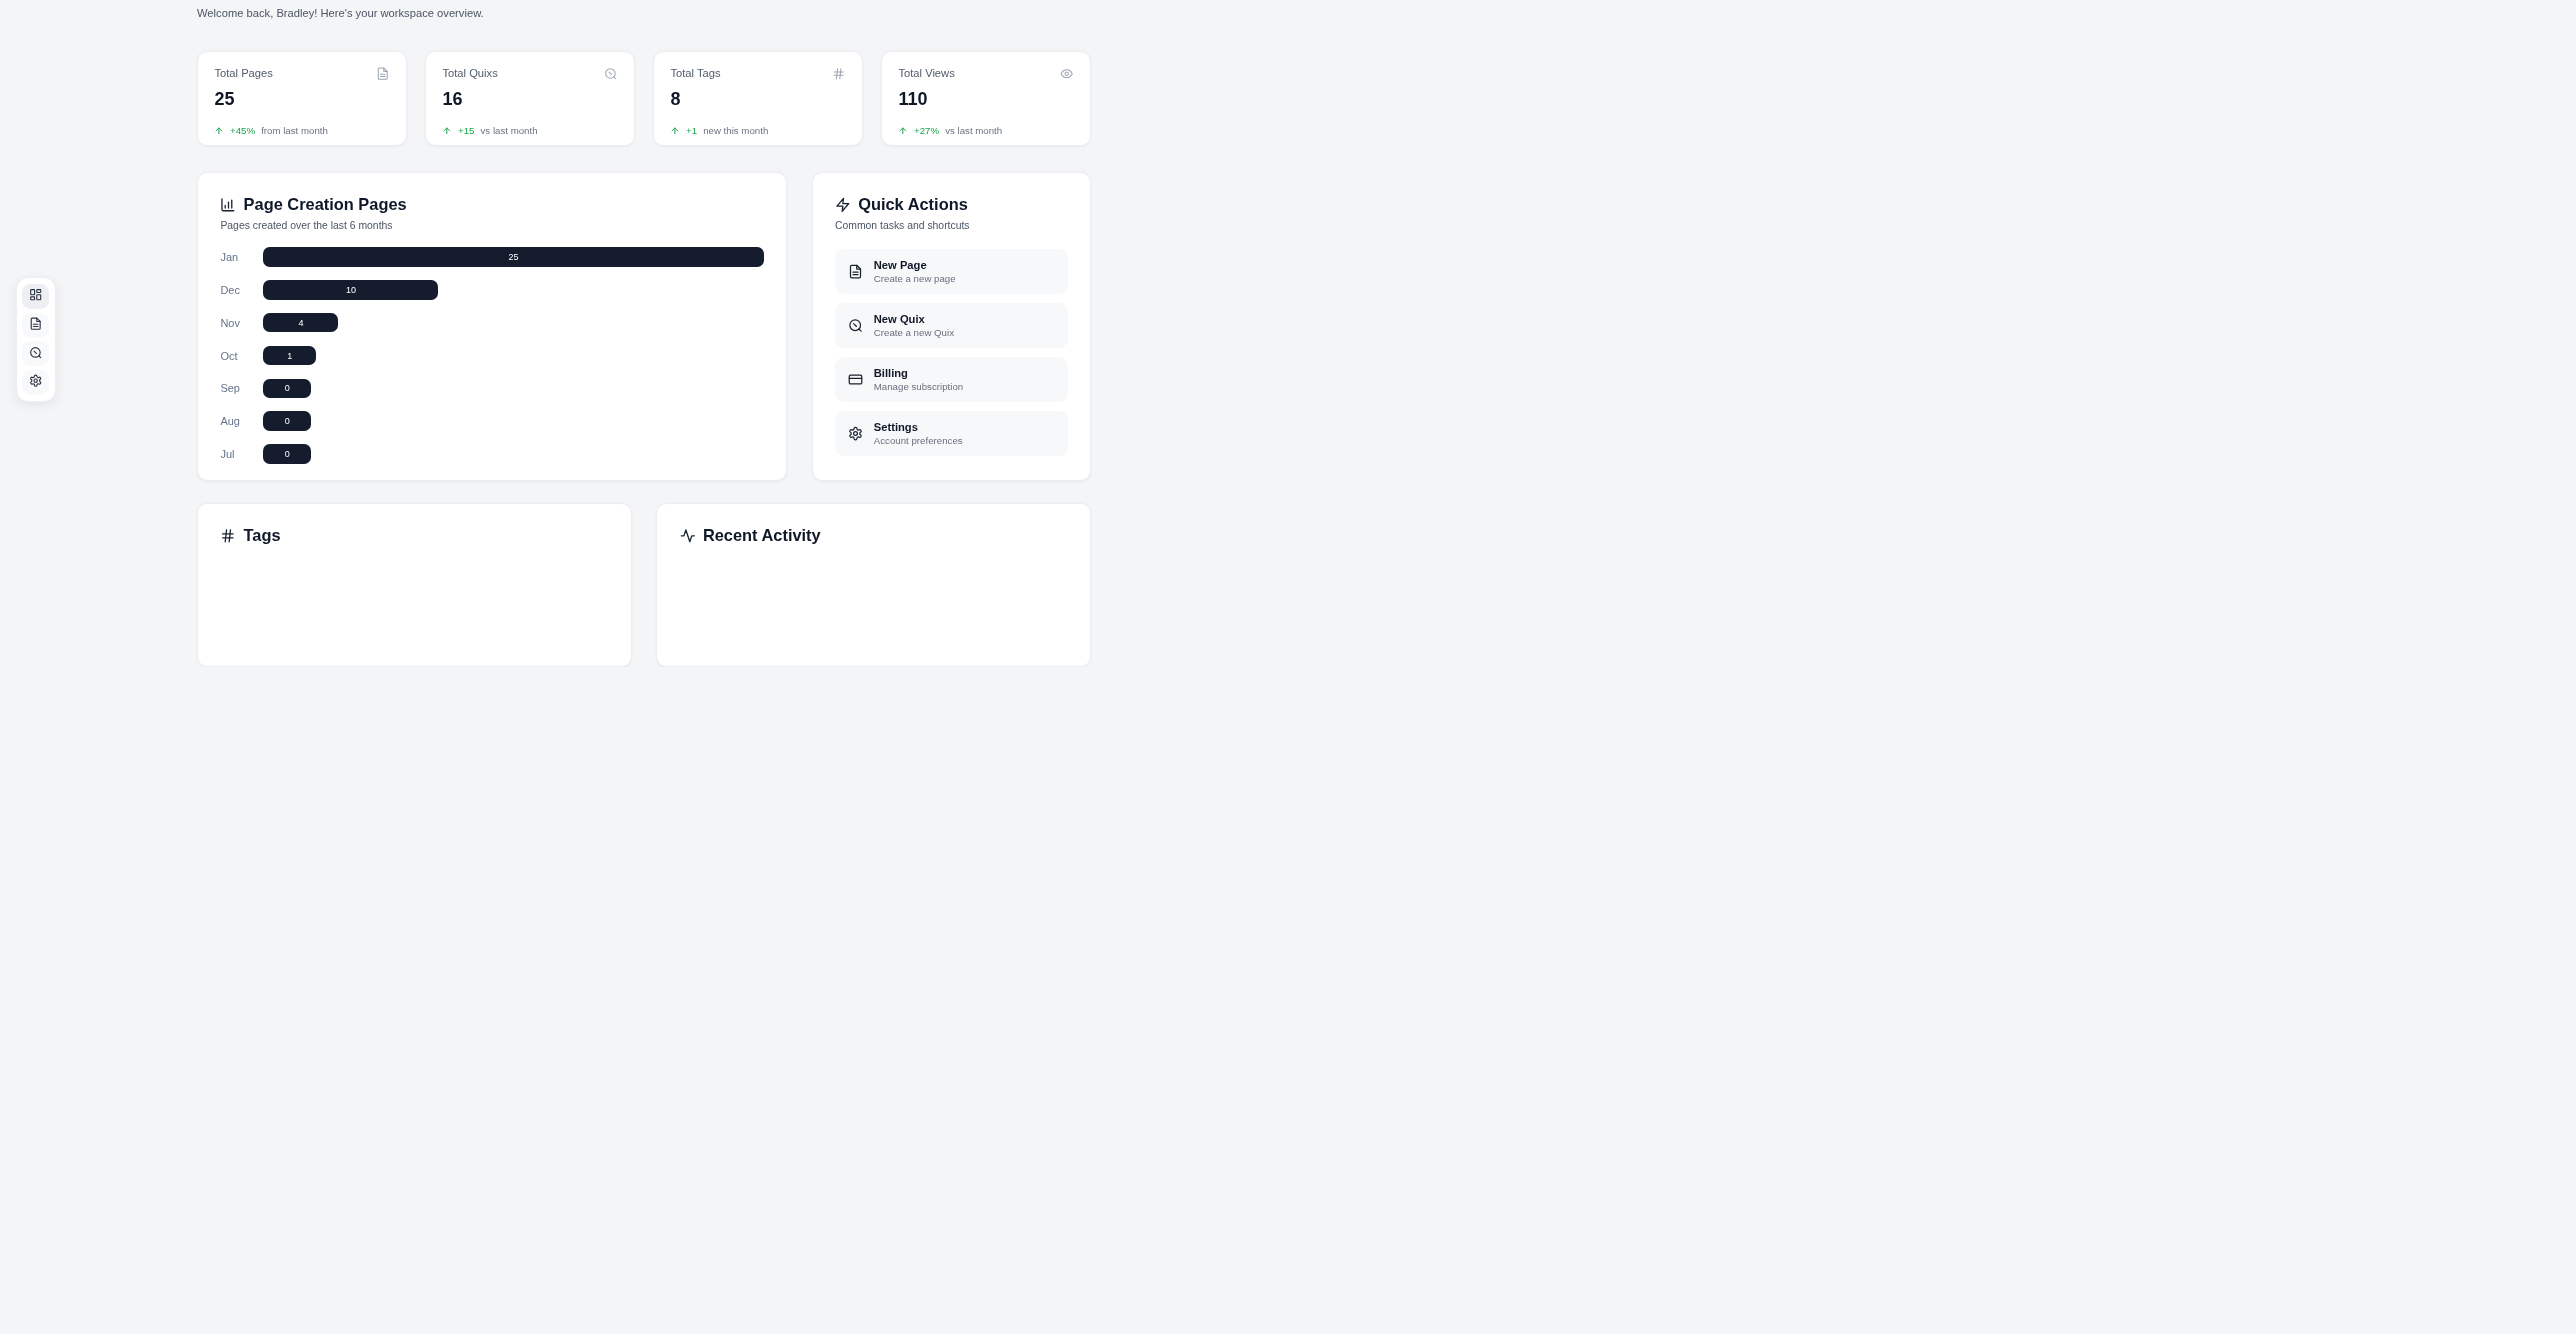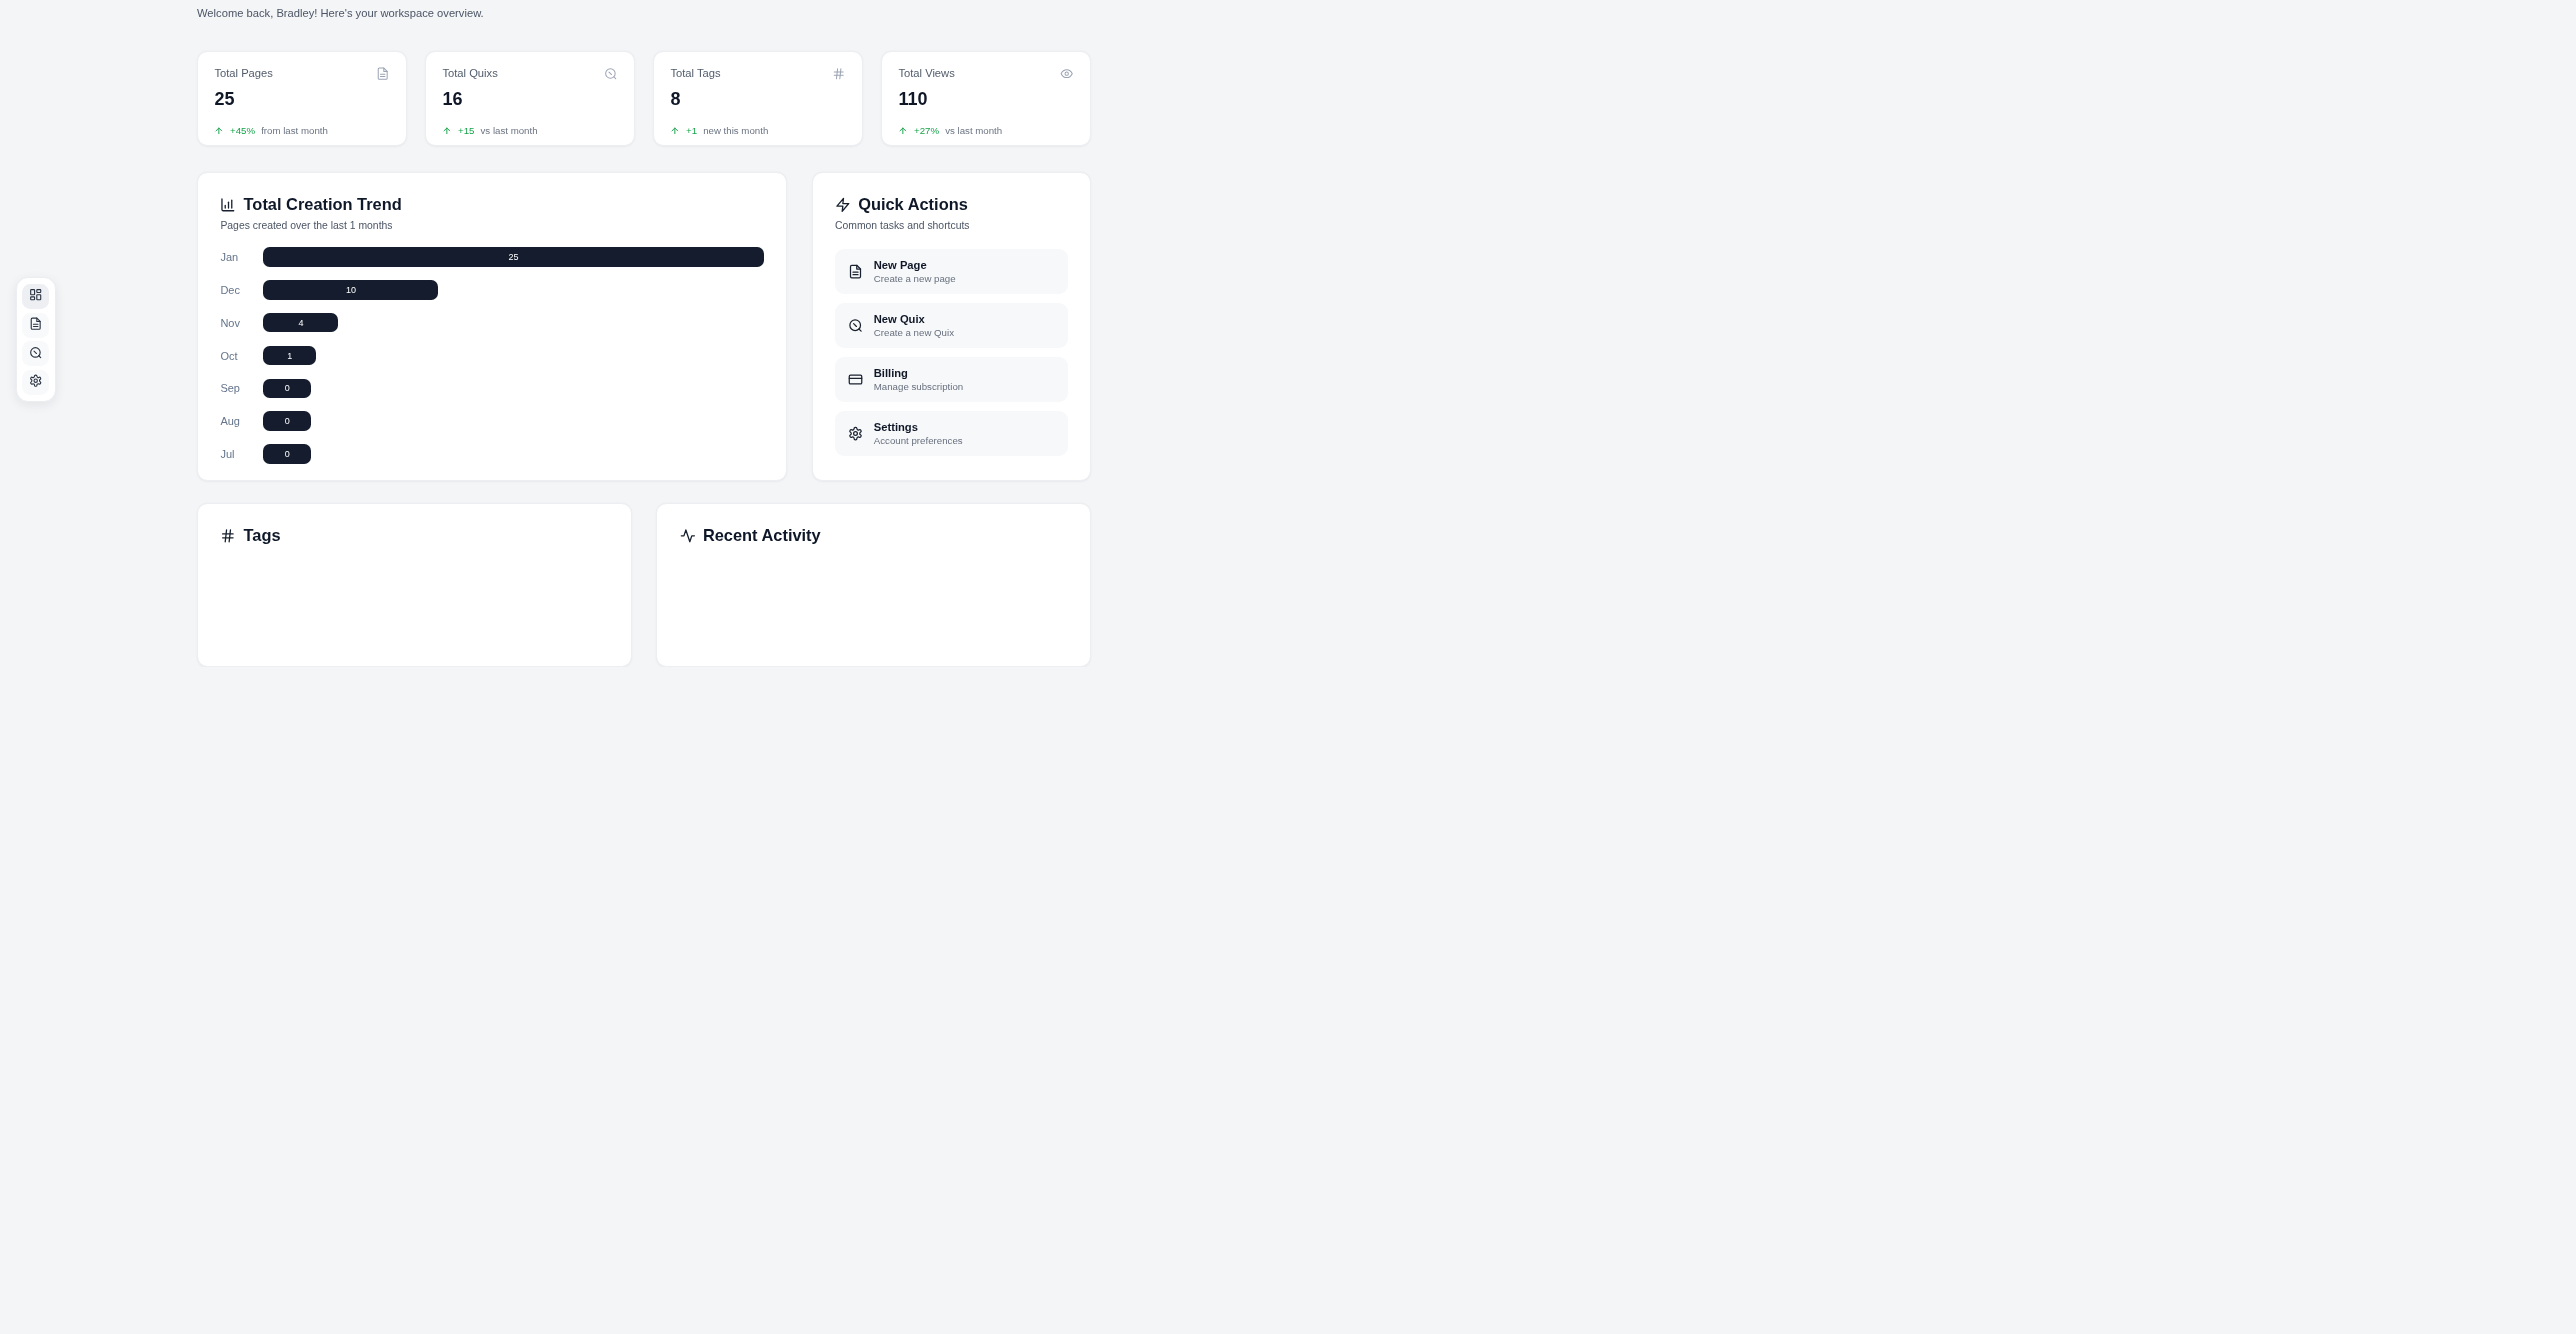--- a/index.html
+++ b/index.html
@@ -231,23 +231,23 @@
     <section class="chart-card">
       <div class="card-title-row">
         <span class="card-title-icon">
           <svg width="15.7" height="15.7" viewBox="0 0 24 24" fill="none" stroke="currentColor" stroke-width="2" stroke-linecap="round" stroke-linejoin="round">
               <path d="M3 3v16a2 2 0 0 0 2 2h16"></path>
               <path d="M8 17v-4"></path>
               <path d="M13 17V8"></path>
               <path d="M18 17V5"></path>
             </svg>
         </span>
-        <span class="card-title">Total Creation Trend</span>
-      </div>
-      <div class="card-subtitle">Pages created over the last 1 months</div>
+        <span class="card-title">Page Creation Pages</span>
+      </div>
+      <div class="card-subtitle">Pages created over the last 6 months</div>
 
       <div class="chart-area">
         <div class="chart-row">
           <span class="chart-label">Jan</span>
           <div class="bar-track">
               <div class="bar" style="width: 100%;">
                 <span>25</span>
               </div>
             </div>
         </div>

